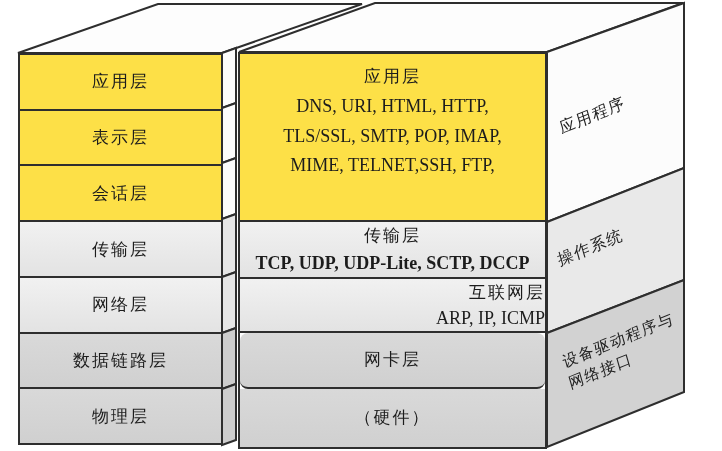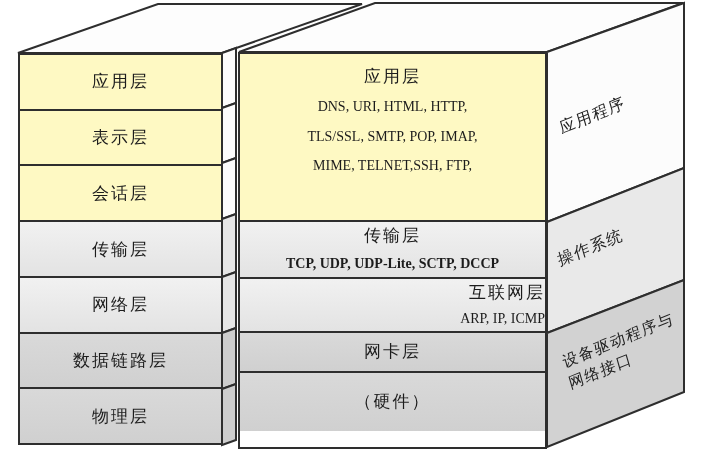--- a/index.html
+++ b/index.html
@@ -18,32 +18,32 @@
        display:flex;align-items:center;justify-content:center;
        font-size:17px;letter-spacing:2px;}
   .row:last-child{border-bottom:none;}
 
   .sec{box-sizing:border-box;border-bottom:2px solid #2e2e2e;display:flex;flex-direction:column;
        align-items:center;justify-content:center;text-align:center;}
   .sec:last-child{border-bottom:none;}
   .sec-app{height:168px;justify-content:flex-start;padding-top:8px;}
   .sec-trans{height:57px;}
   .sec-int{height:54px;align-items:flex-end;}
-  .sec-nic{height:40px;}
+  .sec-nic{height:56px;border-radius:8px;}
   .sec-hw{height:58px;}
 
   .sec-title{font-size:17px;letter-spacing:2px;line-height:30px;}
   .sec-trans .sec-title{line-height:28px;}
   .sec-int .sec-title{line-height:27px;}
-  .proto{font-size:14px;line-height:29.5px;white-space:nowrap;}
+  .proto{font-size:18px;line-height:29.5px;white-space:nowrap;}
   .sec-trans .proto{line-height:27px;font-weight:bold;}
   .sec-int .proto{line-height:25px;}
 
   
-  .f-w{background:#fef9c3;}
+  .f-w{background:#fde047;}
   .f-l{background:linear-gradient(180deg,#f1f1f1,#e3e3e3);}
   .f-m{background:linear-gradient(180deg,#d9d9d9,#d0d0d0);}
 
   
   .side-label{
     position:absolute;font-size:16px;letter-spacing:1.5px;color:#222;
     transform:rotate(-22deg) skewX(-6deg);transform-origin:left top;
     white-space:nowrap;line-height:22px;
   }
   .lbl-app{left:557px;top:118px;}

